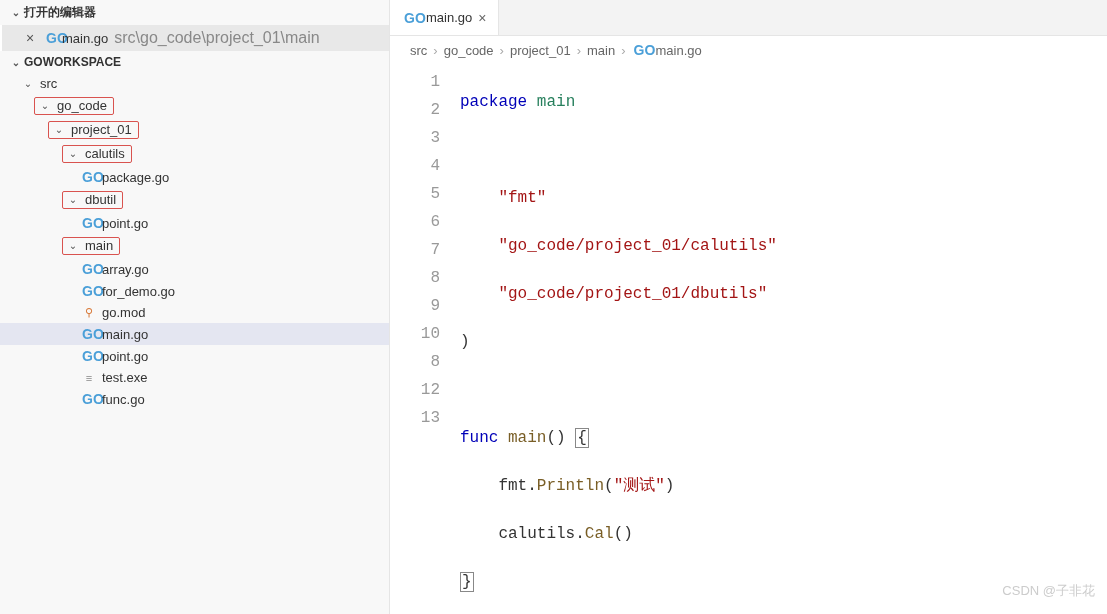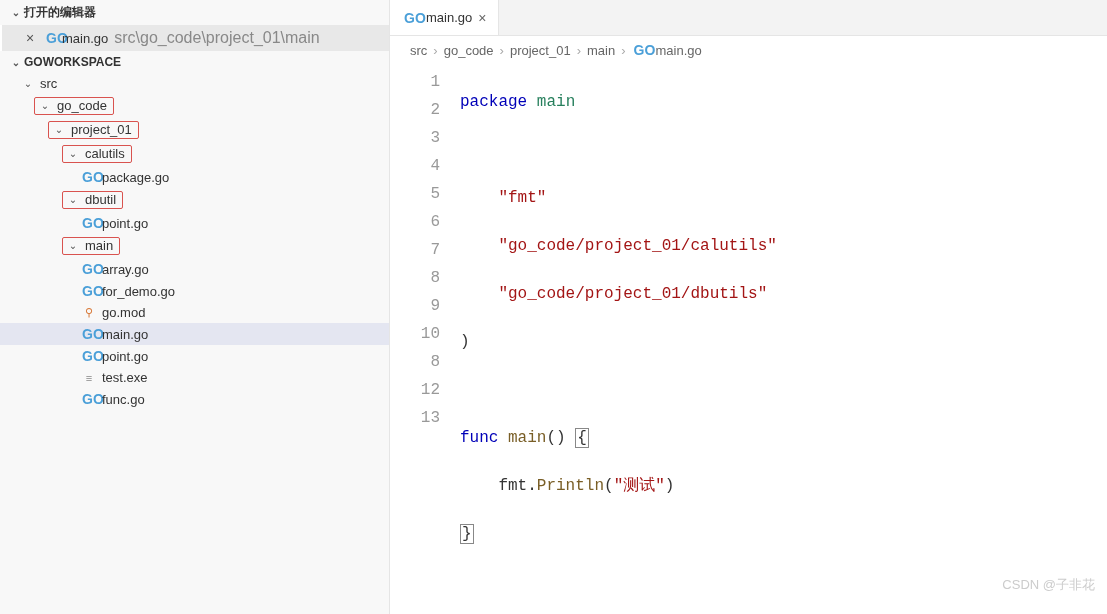--- a/index.html
+++ b/index.html
@@ -43,21 +43,21 @@
     .code .line { height: 28px; white-space: pre; margin-top: 20px; }
     
     .kw { color: #0000b8; }
     .pkg { color: #267f5c; }
     .str { color: #a31515; }
     .fn { color: #795e26; }
     .plain { color: #333; }
     .brace { color: #333; }
     .cursor-box { border: 1px solid #888; padding: 0 1px; }
     
-    .watermark { position: absolute; bottom: 20px; right: 12px; color: #ccc; font-size: 13px; }
+    .watermark { position: absolute; bottom: 14px; right: 12px; color: #ccc; font-size: 13px; }
   </style>
 </head>
 <body>
 
 <div class="sidebar">
 
   <div class="section">
     <div class="section-header">
       <span class="chevron">⌄</span>
       <span>打开的编辑器</span>
@@ -192,18 +192,19 @@
     <div class="code">
       <div class="line"><span class="kw">package</span><span class="pkg"> main</span></div>
       <div class="line"></div>
       <div class="line"><span class="str">    "fmt"</span></div>
       <div class="line"><span class="str">    "go_code/project_01/calutils"</span></div>
       <div class="line"><span class="str">    "go_code/project_01/dbutils"</span></div>
       <div class="line"><span class="plain">)</span></div>
       <div class="line"></div>
       <div class="line"><span class="kw">func</span><span class="fn"> main</span><span class="plain">() </span><span class="cursor-box brace">{</span></div>
       <div class="line"><span class="plain">    fmt.</span><span class="fn">Println</span><span class="plain">(</span><span class="str">"测试"</span><span class="plain">)</span></div>
+      <div class="line"><span class="plain">    calutils.</span><span class="fn">Cal</span><span class="plain">()</span></div>
       <div class="line"><span class="cursor-box brace">}</span></div>
     </div>
   </div>
 
   <div class="watermark">CSDN @子非花</div>
 </div>
 
 </body></html>

